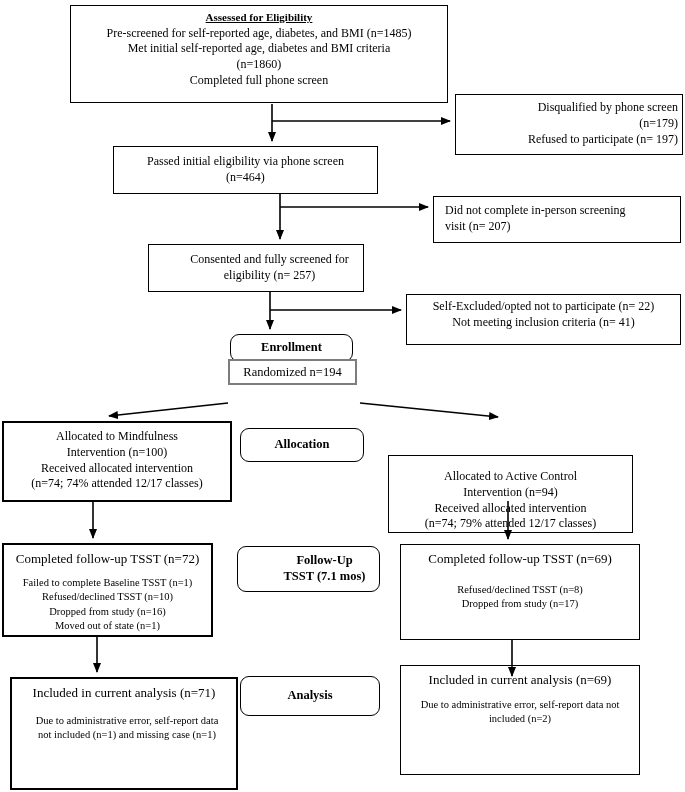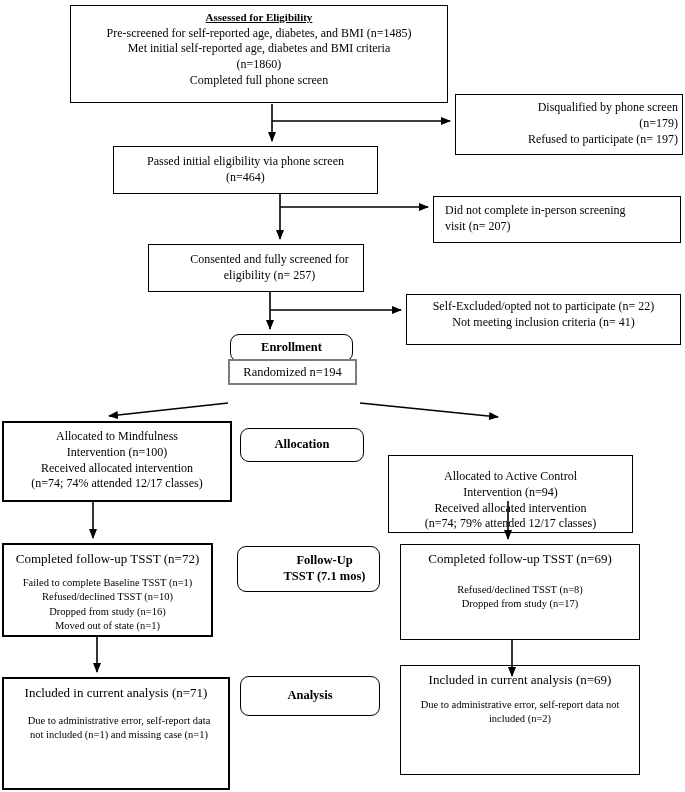--- a/index.html
+++ b/index.html
@@ -108,21 +108,21 @@
   </div>
 
   <div class="box" style="left:400px; top:544px; width:240px; height:96px;">
     <div class="big-ln">Completed follow-up TSST (n=69)</div>
     <div class="details" style="margin-top:16px;">
       <span class="ln">Refused/declined TSST (n=8)</span>
       <span class="ln">Dropped from study (n=17)</span>
     </div>
   </div>
 
-  <div class="box thick" style="left:2px; top:677px; width:228px; height:113px;">
+  <div class="box thick" style="left:10px; top:677px; width:228px; height:113px;">
     <div class="big-ln">Included in current analysis (n=71)</div>
     <div class="details" style="margin-top:13px;padding-left:6px;">
       <span class="ln">Due to administrative error, self-report data</span>
       <span class="ln">not included (n=1) and missing case (n=1)</span>
     </div>
   </div>
 
   <div class="rounded" style="left:240px; top:676px; width:140px; height:40px;">
     <span>Analysis</span>
   </div>

